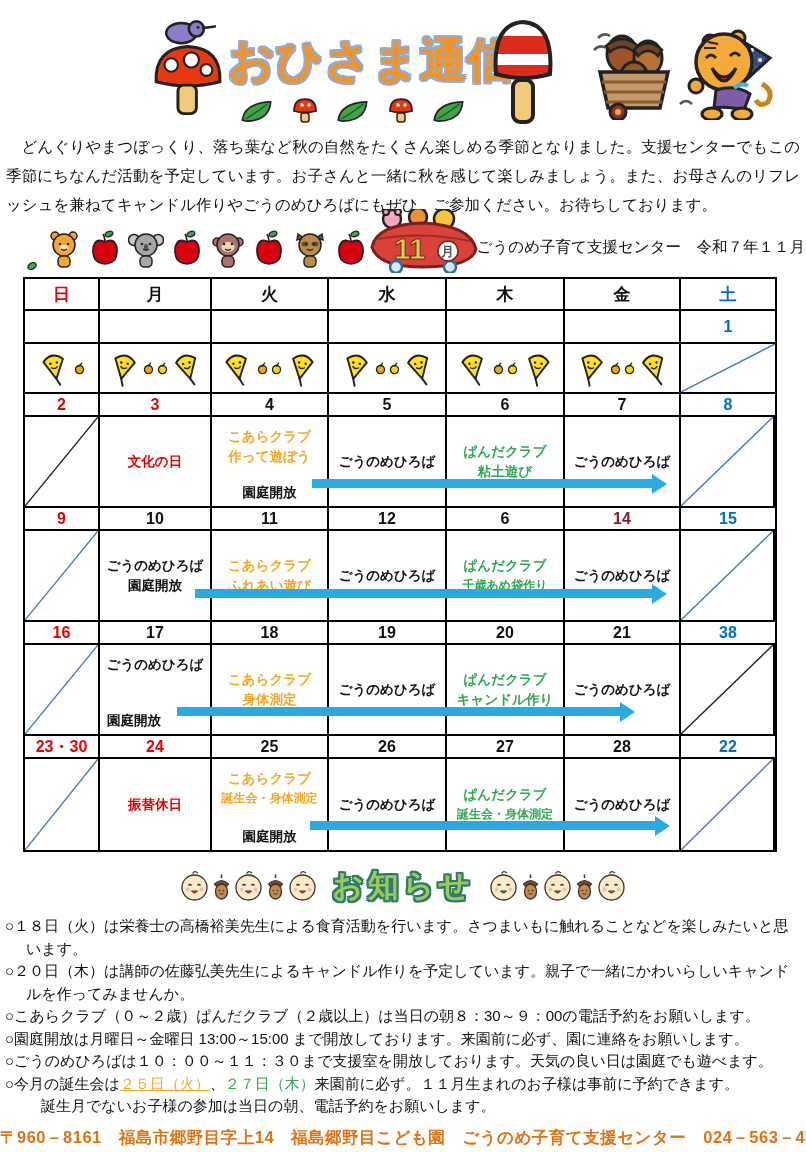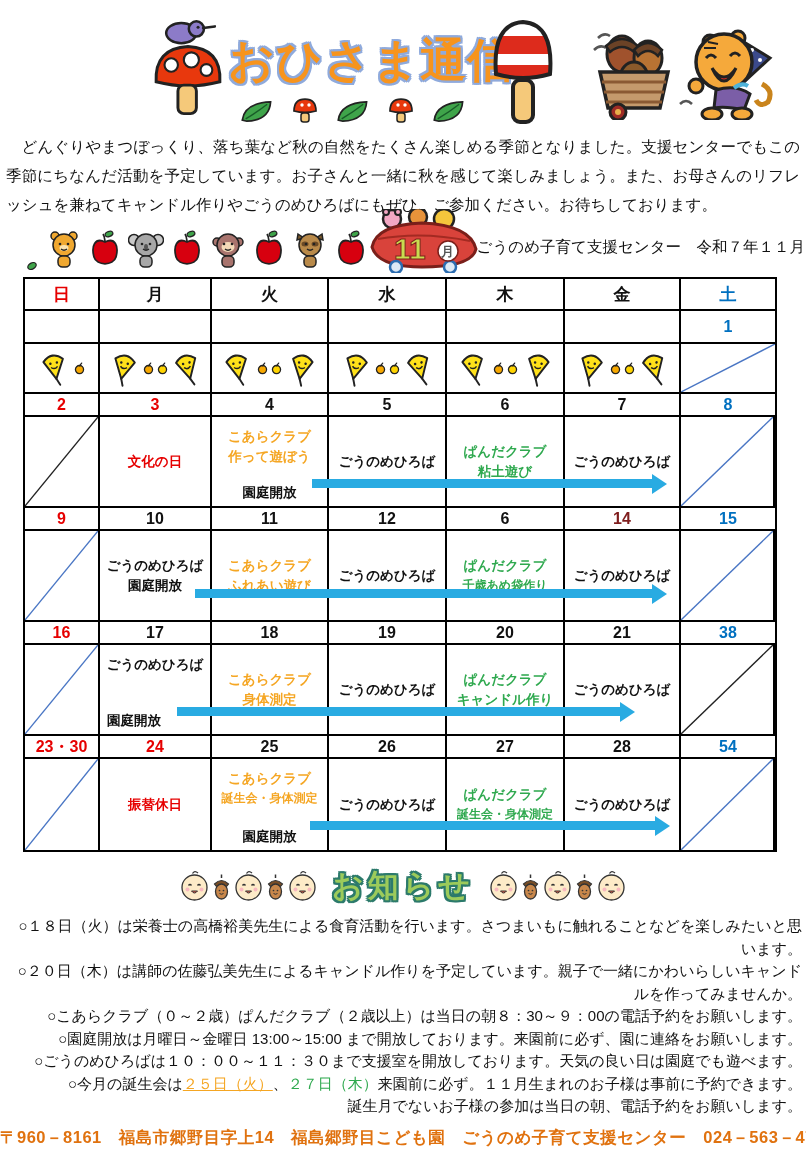--- a/index.html
+++ b/index.html
@@ -57,21 +57,21 @@
 
   
   #notice-head { margin-top: 10px; height: 48px; display: flex; align-items: center; justify-content: center; gap: 14px; }
   #notice-title {
     font-size: 31px; font-weight: bold; letter-spacing: 4px; color: #9CCB5B;
     text-shadow: -2px -2px 0 #2C7A6B, 2px -2px 0 #2C7A6B, -2px 2px 0 #2C7A6B, 2px 2px 0 #2C7A6B,
                  0 -2px 0 #2C7A6B, 0 2px 0 #2C7A6B, -2px 0 0 #2C7A6B, 2px 0 0 #2C7A6B;
   }
   .faces-strip { display: flex; align-items: center; gap: 2px; }
   #notices { margin: 5px 4px 0 5px; font-size: 15px; line-height: 22.5px; color: #111; }
-  .notice-item { padding-left: 21px; text-indent: -21px; text-align: right; }
+  .notice-item { padding-left: 21px; text-indent: -21px; }
   .seg-orange { color: #F5A623; text-decoration: underline; } .seg-green { color: #2FA94F; }
 
   
   #footer { margin-top: 9px; text-align: center; font-size: 16.5px; font-weight: bold;
             color: #E0720F; letter-spacing: 0.5px; white-space: nowrap; }
 </style>
 </head>
 <body>
 
 <div id="banner">
@@ -541,21 +541,21 @@
       </div>
       <div class="arrow" style="left:152px; top:62px; width:444px; background:#29ABE2; border-left-color:#29ABE2; color:#29ABE2"></div>
     </div>
     <div class="cal-row row-dates">
       <div class="cal-cell c0" style="color:#E60000">23・30</div>
       <div class="cal-cell c1" style="color:#E60000">24</div>
       <div class="cal-cell c2" style="color:#111">25</div>
       <div class="cal-cell c3" style="color:#111">26</div>
       <div class="cal-cell c4" style="color:#111">27</div>
       <div class="cal-cell c5" style="color:#111">28</div>
-      <div class="cal-cell c6" style="color:#0070C0">54</div>
+      <div class="cal-cell c6" style="color:#0070C0">22</div>
     </div>
     <div class="cal-row row-content" style="position:relative">
       <div class="cal-cell c0">
         <svg class="diag-svg" viewBox="0 0 100 100" preserveAspectRatio="none">
     <line x1="0" y1="100" x2="100" y2="0" stroke="#4A76C4" stroke-width="1.4" vector-effect="non-scaling-stroke"></line>
         </svg>
       </div>
       <div class="cal-cell c1">
         <div class="evt" style="color:#E60000">振替休日</div>
       </div>

